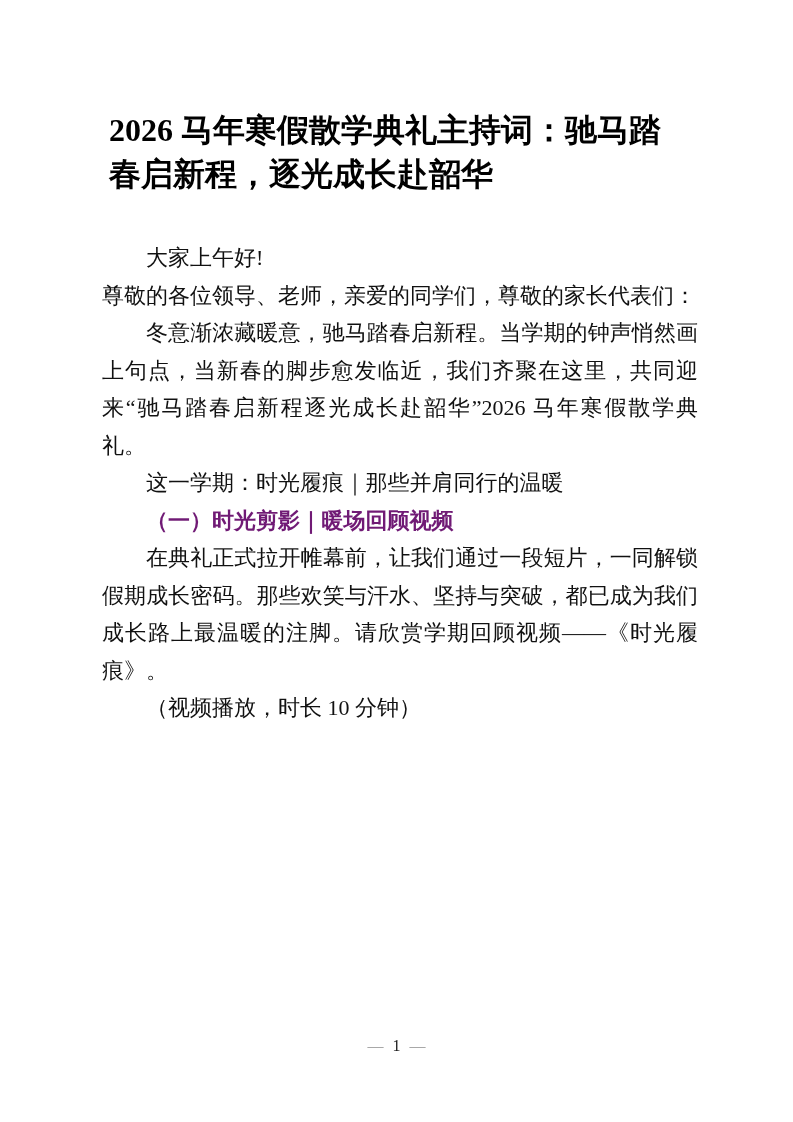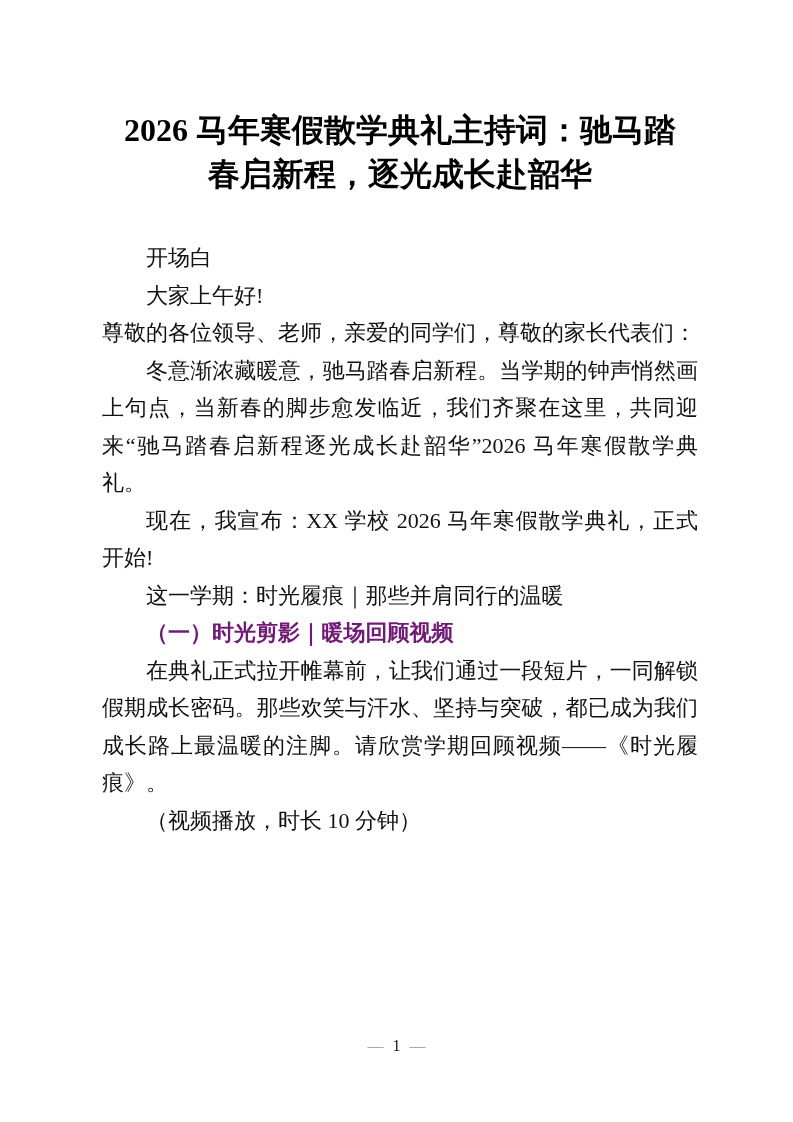--- a/index.html
+++ b/index.html
@@ -19,21 +19,20 @@
   }
   .content {
     padding: 108px 95px 0 102px;
   }
   .doc-title {
     max-width: 582px;
     margin: 0 auto;
     font-size: 32px;
     line-height: 44px;
     font-weight: 700;
-    text-align: center;
     color: #000000;
   }
   .body-text {
     margin-top: 43px;
     font-size: 22px;
     line-height: 37.5px;
     text-align: justify;
     text-justify: inter-ideograph;
   }
   .para {
@@ -67,25 +66,23 @@
 </style>
 </head>
 <body>
 
 <div class="page">
   <div class="content">
 
     <h1 class="doc-title">2026 马年寒假散学典礼主持词：驰马踏春启新程，逐光成长赴韶华</h1>
 
     <div class="body-text">
-      <p class="para indent">开场白</p>
       <p class="para indent">大家上午好!</p>
       <p class="para">尊敬的各位领导、老师，亲爱的同学们，尊敬的家长代表们：</p>
       <p class="para indent">冬意渐浓藏暖意，驰马踏春启新程。当学期的钟声悄然画上句点，当新春的脚步愈发临近，我们齐聚在这里，共同迎来“驰马踏春启新程逐光成长赴韶华”2026 马年寒假散学典礼。</p>
-      <p class="para indent">现在，我宣布：XX 学校 2026 马年寒假散学典礼，正式开始!</p>
       <p class="para indent">这一学期：时光履痕｜那些并肩同行的温暖</p>
       <p class="para indent bold">（一）时光剪影｜暖场回顾视频</p>
       <p class="para indent">在典礼正式拉开帷幕前，让我们通过一段短片，一同解锁假期成长密码。那些欢笑与汗水、坚持与突破，都已成为我们成长路上最温暖的注脚。请欣赏学期回顾视频——《时光履痕》。</p>
       <p class="para indent">（视频播放，时长 10 分钟）</p>
     </div>
 
   </div>
 
   <div class="page-footer">
     <span class="dash">—</span><span class="pageno">1</span><span class="dash">—</span>

